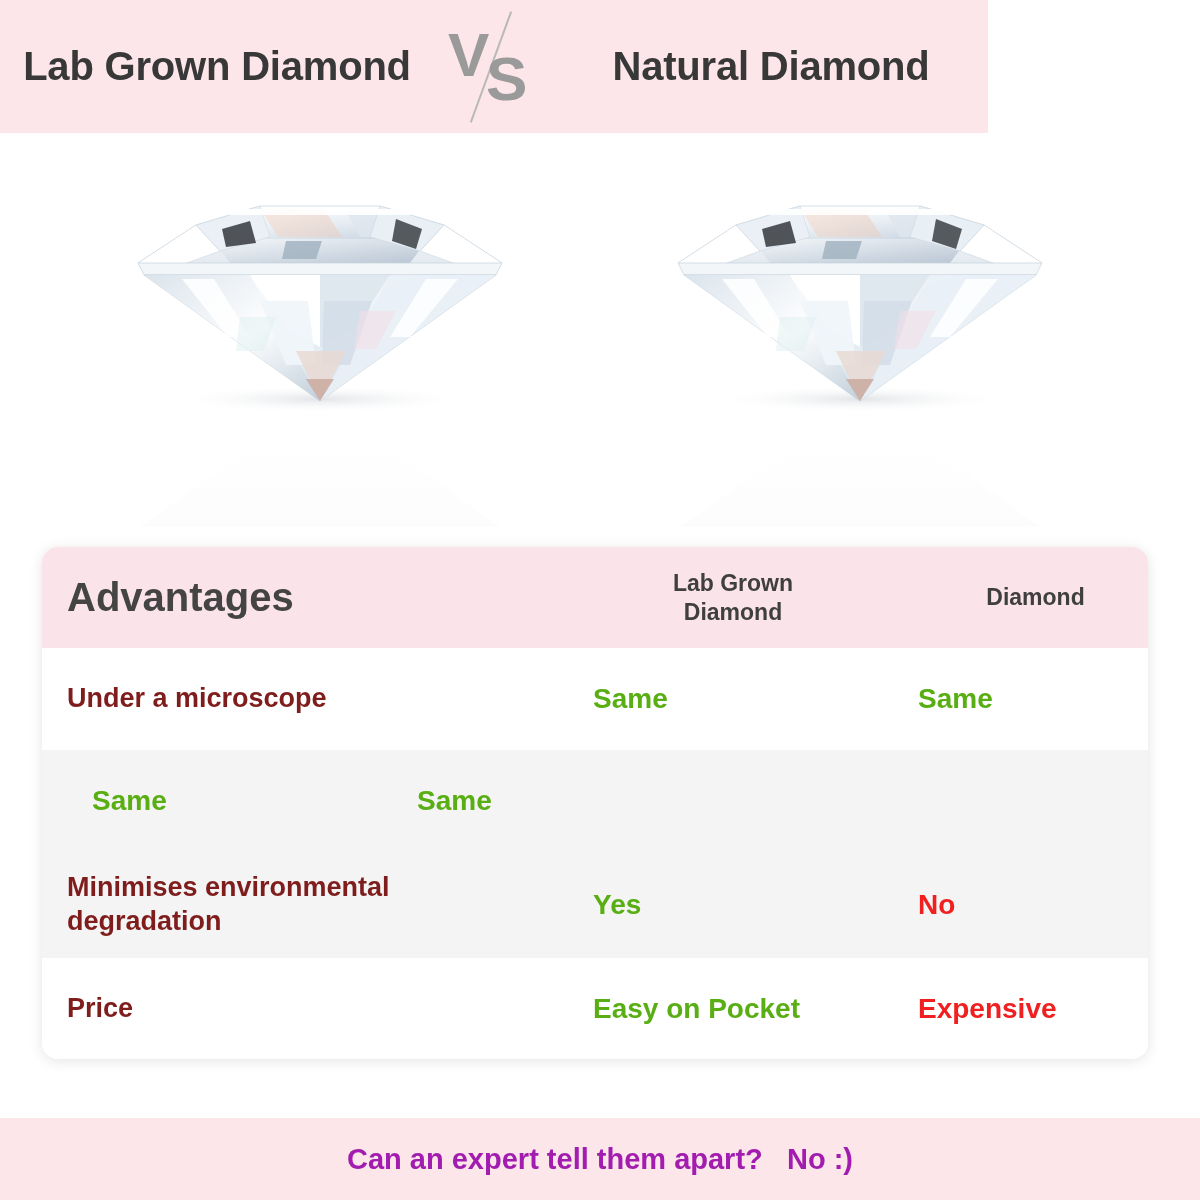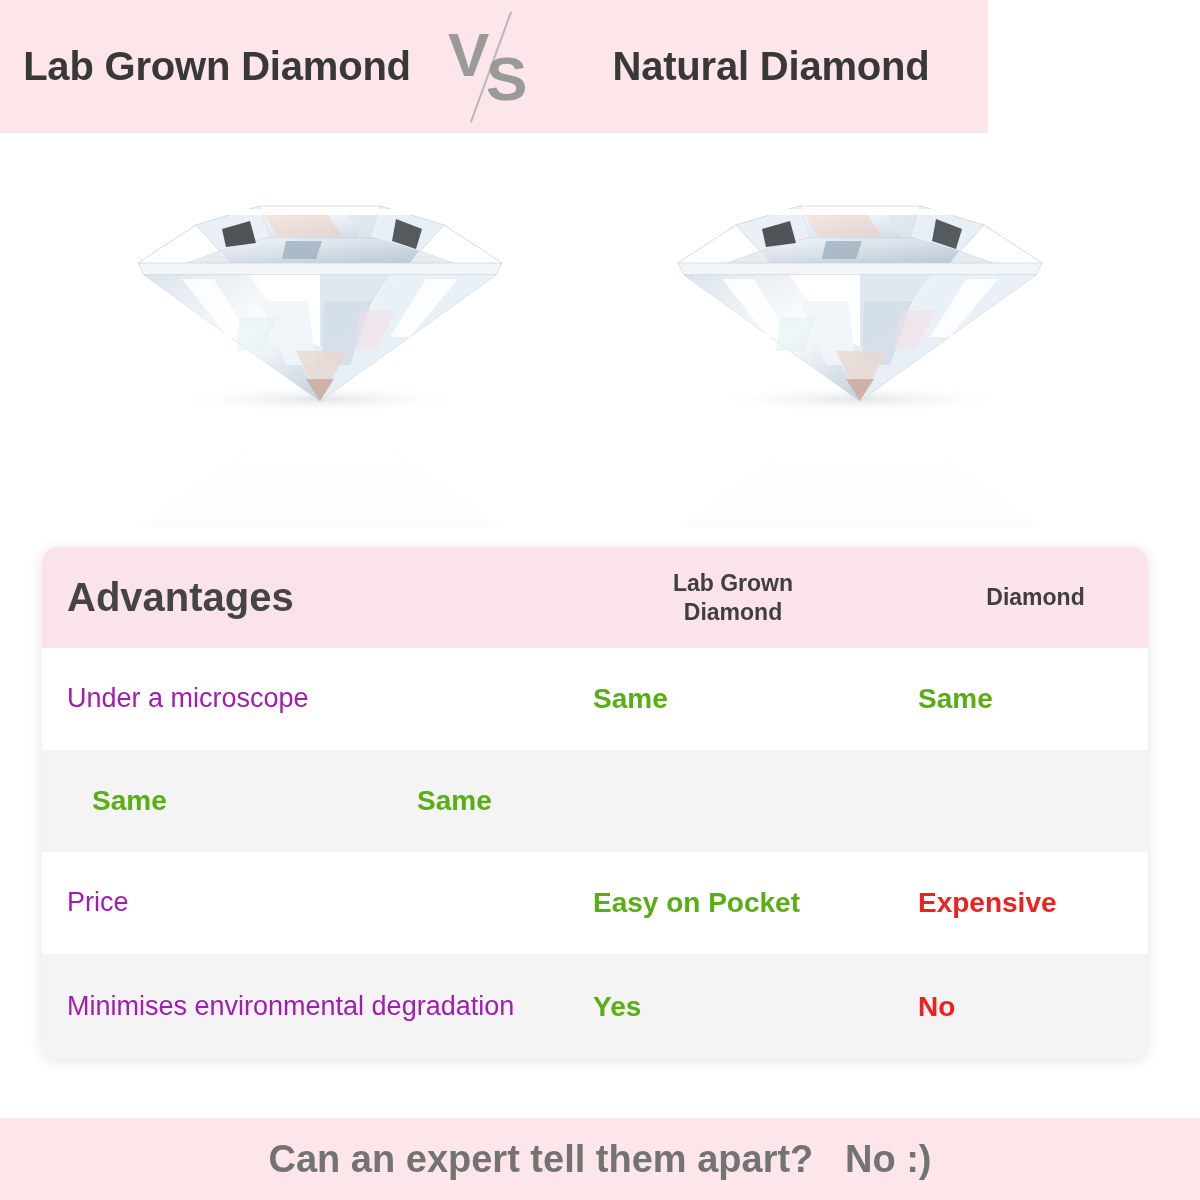--- a/index.html
+++ b/index.html
@@ -123,22 +123,23 @@
     font-size: 23px;
     font-weight: bold;
     color: #3f3f3f;
     line-height: 1.25;
     text-align: center;
   }
   .head-col.nat { padding-left: 5px; }
 
   .feature-text {
     font-size: 27px;
-    color: #a21caf;
+    color: #7f1d1d;
     line-height: 1.25;
+    font-weight: bold;
   }
   .val {
     font-size: 28px;
     font-weight: bold;
     line-height: 1.2;
   }
   .val.plain { font-weight: normal; }
   .val.green { color: #58ae12; font-weight: bold; }
   .val.red   { color: #f02020; }
 
@@ -159,23 +160,23 @@
     left: 0;
     top: 1118px;
     width: 1200px;
     height: 82px;
     background: #fde6ea;
     display: flex;
     align-items: center;
     justify-content: center;
   }
   .bottom-text {
-    font-size: 38px;
-    font-weight: bold;
-    color: #737373;
+    font-size: 29px;
+    font-weight: bold;
+    color: #a21caf;
     white-space: pre;
   }
 </style>
 </head>
 <body>
 
 <div class="top-banner">
   <div class="banner-title title-left">Lab Grown Diamond</div>
 
   <div class="vs-wrap">
@@ -347,40 +348,40 @@
 
   <div class="row body alt">
     <div class="c-lab">
       <span class="val green plain">Same</span>
     </div>
     <div class="c-nat">
       <span class="val green plain">Same</span>
     </div>
   </div>
 
+  <div class="row body alt last">
+    <div class="c-feature">
+      <span class="feature-text">Minimises environmental degradation</span>
+    </div>
+    <div class="c-lab">
+      <span class="val green plain">Yes</span>
+    </div>
+    <div class="c-nat">
+      <span class="val red">No</span>
+    </div>
+  </div>
+
   <div class="row body">
     <div class="c-feature">
       <span class="feature-text">Price</span>
     </div>
     <div class="c-lab">
       <span class="val green">Easy on Pocket</span>
     </div>
     <div class="c-nat">
       <span class="val red">Expensive</span>
     </div>
   </div>
-
-  <div class="row body alt last">
-    <div class="c-feature">
-      <span class="feature-text">Minimises environmental degradation</span>
-    </div>
-    <div class="c-lab">
-      <span class="val green plain">Yes</span>
-    </div>
-    <div class="c-nat">
-      <span class="val red">No</span>
-    </div>
-  </div>
 </div>
 
 <div class="bottom-banner">
   <span class="bottom-text">Can an expert tell them apart?   No :)</span>
 </div>
 
 </body></html>

